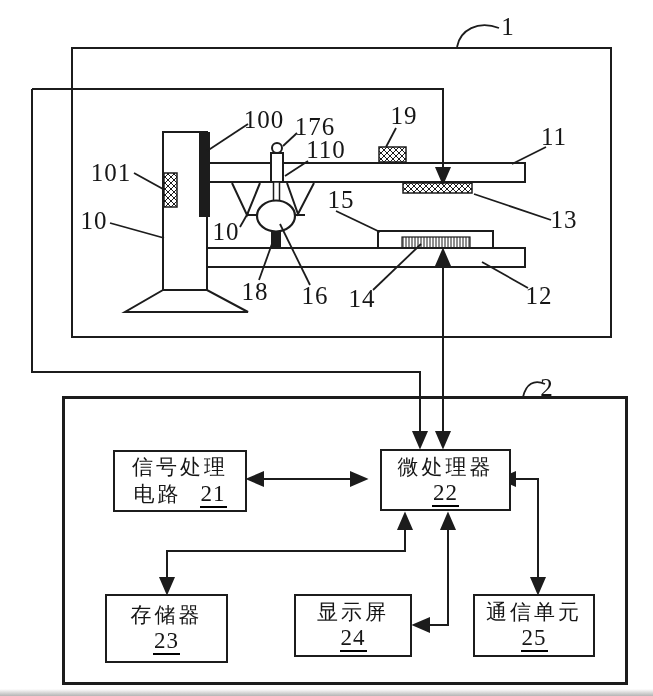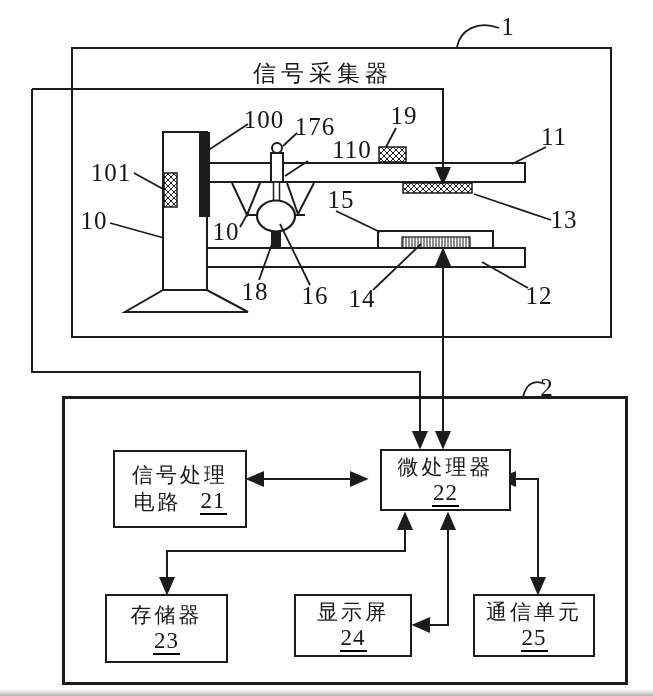--- a/index.html
+++ b/index.html
@@ -11,21 +11,21 @@
   svg.layer{position:absolute;left:0;top:0;pointer-events:none;}
   .outerbox{position:absolute;border:2px solid #1c1c1c;background:transparent;box-sizing:border-box;}
   .outerbox.thick{border-width:3px;}
   .boxtitle{position:absolute;text-align:center;font-size:23px;letter-spacing:5px;white-space:nowrap;}
   .blk{
     position:absolute;border:2px solid #1c1c1c;background:#ffffff;box-sizing:border-box;
     display:flex;flex-direction:column;align-items:center;justify-content:center;
     font-size:21px;line-height:27px;letter-spacing:3px;text-align:center;
   }
   .blk .num{letter-spacing:1px;font-size:23px;border-bottom:2px solid #000000;padding:0 1px;line-height:24px;}
-  .blk .l2{display:flex;align-items:flex-start;gap:18px;}
+  .blk .l2{display:flex;align-items:flex-end;gap:18px;}
   .ref{position:absolute;font-size:25px;transform:translate(-50%,-50%);letter-spacing:1px;white-space:nowrap;}
   .bottom-smudge{position:absolute;left:0;bottom:0;width:100%;height:7px;
     background:linear-gradient(to bottom,rgba(255,255,255,0),rgba(120,120,120,.55));}
 </style>
 </head>
 <body>
 
 <div id="stage">
 
   <svg class="layer" width="653" height="696" viewBox="0 0 653 696">
@@ -109,23 +109,22 @@
       <path d="M259,280 L273,241"></path>
       <path d="M240,227 L248,213"></path>
       <path d="M110,223 L164,238"></path>
       <path d="M134,173 L163,189"></path>
     </g>
   </svg>
 
   <div class="outerbox" style="left:71px;top:47px;width:541px;height:291px;"></div>
   <div class="outerbox thick" style="left:62px;top:396px;width:566px;height:289px;"></div>
 
-  <div class="boxtitle" style="left:203px;top:58px;width:240px;">信号采集器</div>
 
-  <div class="blk" style="left:113px;top:450px;width:134px;height:78px;">
+  <div class="blk" style="left:113px;top:450px;width:134px;height:62px;">
     <span>信号处理</span>
     <span class="l2">
       <span>电路</span>
       <span class="num">21</span>
     </span>
   </div>
 
   <div class="blk" style="left:380px;top:449px;width:131px;height:62px;">
     <span>微处理器</span>
     <span class="num">22</span>
@@ -143,21 +142,21 @@
 
   <div class="blk" style="left:473px;top:594px;width:122px;height:63px;">
     <span>通信单元</span>
     <span class="num">25</span>
   </div>
 
   <span class="ref" style="left:508px;top:27px;">1</span>
   <span class="ref" style="left:547px;top:388px;">2</span>
   <span class="ref" style="left:264px;top:120px;">100</span>
   <span class="ref" style="left:315px;top:127px;">176</span>
-  <span class="ref" style="left:326px;top:150px;margin-left:26px;">110</span>
+  <span class="ref" style="left:326px;top:150px;">110</span>
   <span class="ref" style="left:404px;top:116px;">19</span>
   <span class="ref" style="left:554px;top:137px;">11</span>
   <span class="ref" style="left:111px;top:173px;">101</span>
   <span class="ref" style="left:94px;top:221px;">10</span>
   <span class="ref" style="left:226px;top:232px;">10</span>
   <span class="ref" style="left:341px;top:200px;">15</span>
   <span class="ref" style="left:564px;top:220px;">13</span>
   <span class="ref" style="left:255px;top:292px;">18</span>
   <span class="ref" style="left:315px;top:296px;">16</span>
   <span class="ref" style="left:362px;top:299px;">14</span>

